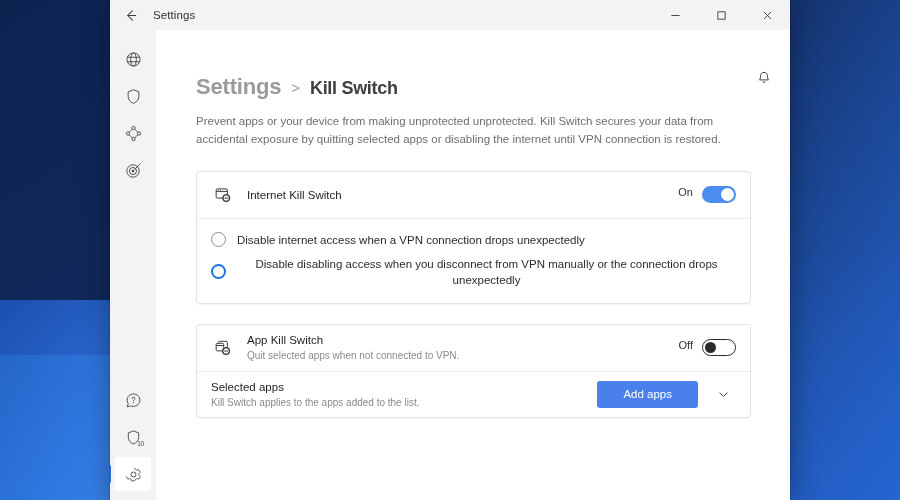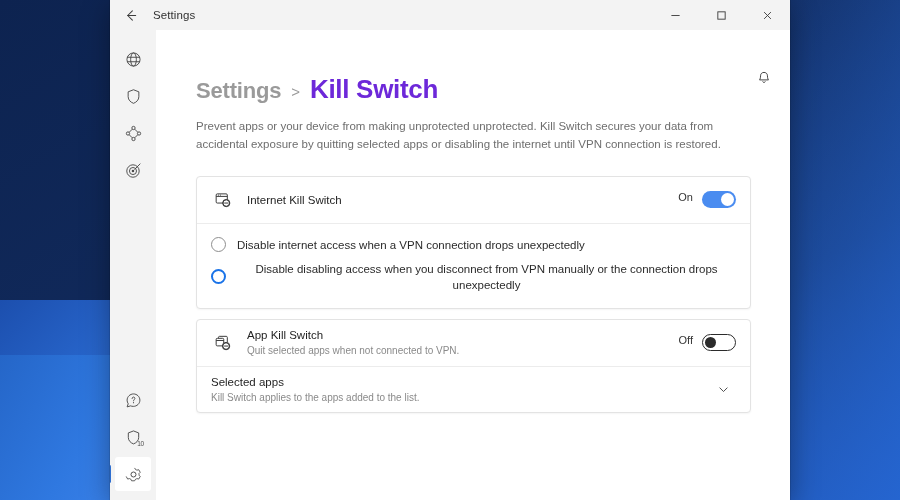--- a/index.html
+++ b/index.html
@@ -91,33 +91,33 @@
   .page { padding: 44px 40px 0 40px; }
 
   .breadcrumb {
     display: flex; align-items: baseline; gap: 10px; margin-bottom: 13px;
   }
   .bc-parent {
     font-size: 22px; color: #9a9a9a; font-weight: 600; letter-spacing: -.2px;
   }
   .bc-sep { font-size: 15px; color: #9a9a9a; font-weight: 400; position: relative; top: -1px; }
   .bc-current {
-    font-size: 26px; color: #6d28d9; font-weight: 700; letter-spacing: -.3px;
+    font-size: 18px; color: #404040; font-weight: 700; letter-spacing: -.3px;
   }
 
   .page-desc {
     font-size: 11.5px; line-height: 1.55; color: #6e6e6e;
     max-width: 540px; margin-bottom: 22px;
   }
 
   
   .card {
     background: #ffffff; border: 1px solid #e3e3e3; border-radius: 4px;
     box-shadow: 0 1px 2px rgba(0,0,0,0.045);
-    margin-bottom: 10px; overflow: hidden;
+    margin-bottom: 20px; overflow: hidden;
     width: 555px;
   }
   .row {
     display: flex; align-items: center; padding: 0 14px;
     min-height: 44px;
   }
   .row.tall { min-height: 46px; }
   .row + .row.divided { border-top: 1px solid #ececec; }
 
   .row-icon {
@@ -373,20 +373,21 @@
                   <span class="knob"></span>
                 </span>
             </div>
           </div>
 
           <div class="row tall divided">
             <div class="row-text">
               <div class="row-title">Selected apps</div>
               <div class="row-sub">Kill Switch applies to the apps added to the list.</div>
             </div>
+            <button class="btn-primary">Add apps</button>
             <div class="chevron-btn">
               <span>
                 <svg width="13" height="13" viewBox="0 0 16 16" fill="none" stroke="currentColor" stroke-width="1.2">
                   <path d="M3.5 6 L8 10.5 L12.5 6" stroke-linecap="round" stroke-linejoin="round"></path>
                 </svg>
               </span>
             </div>
           </div>
         </div>
 

